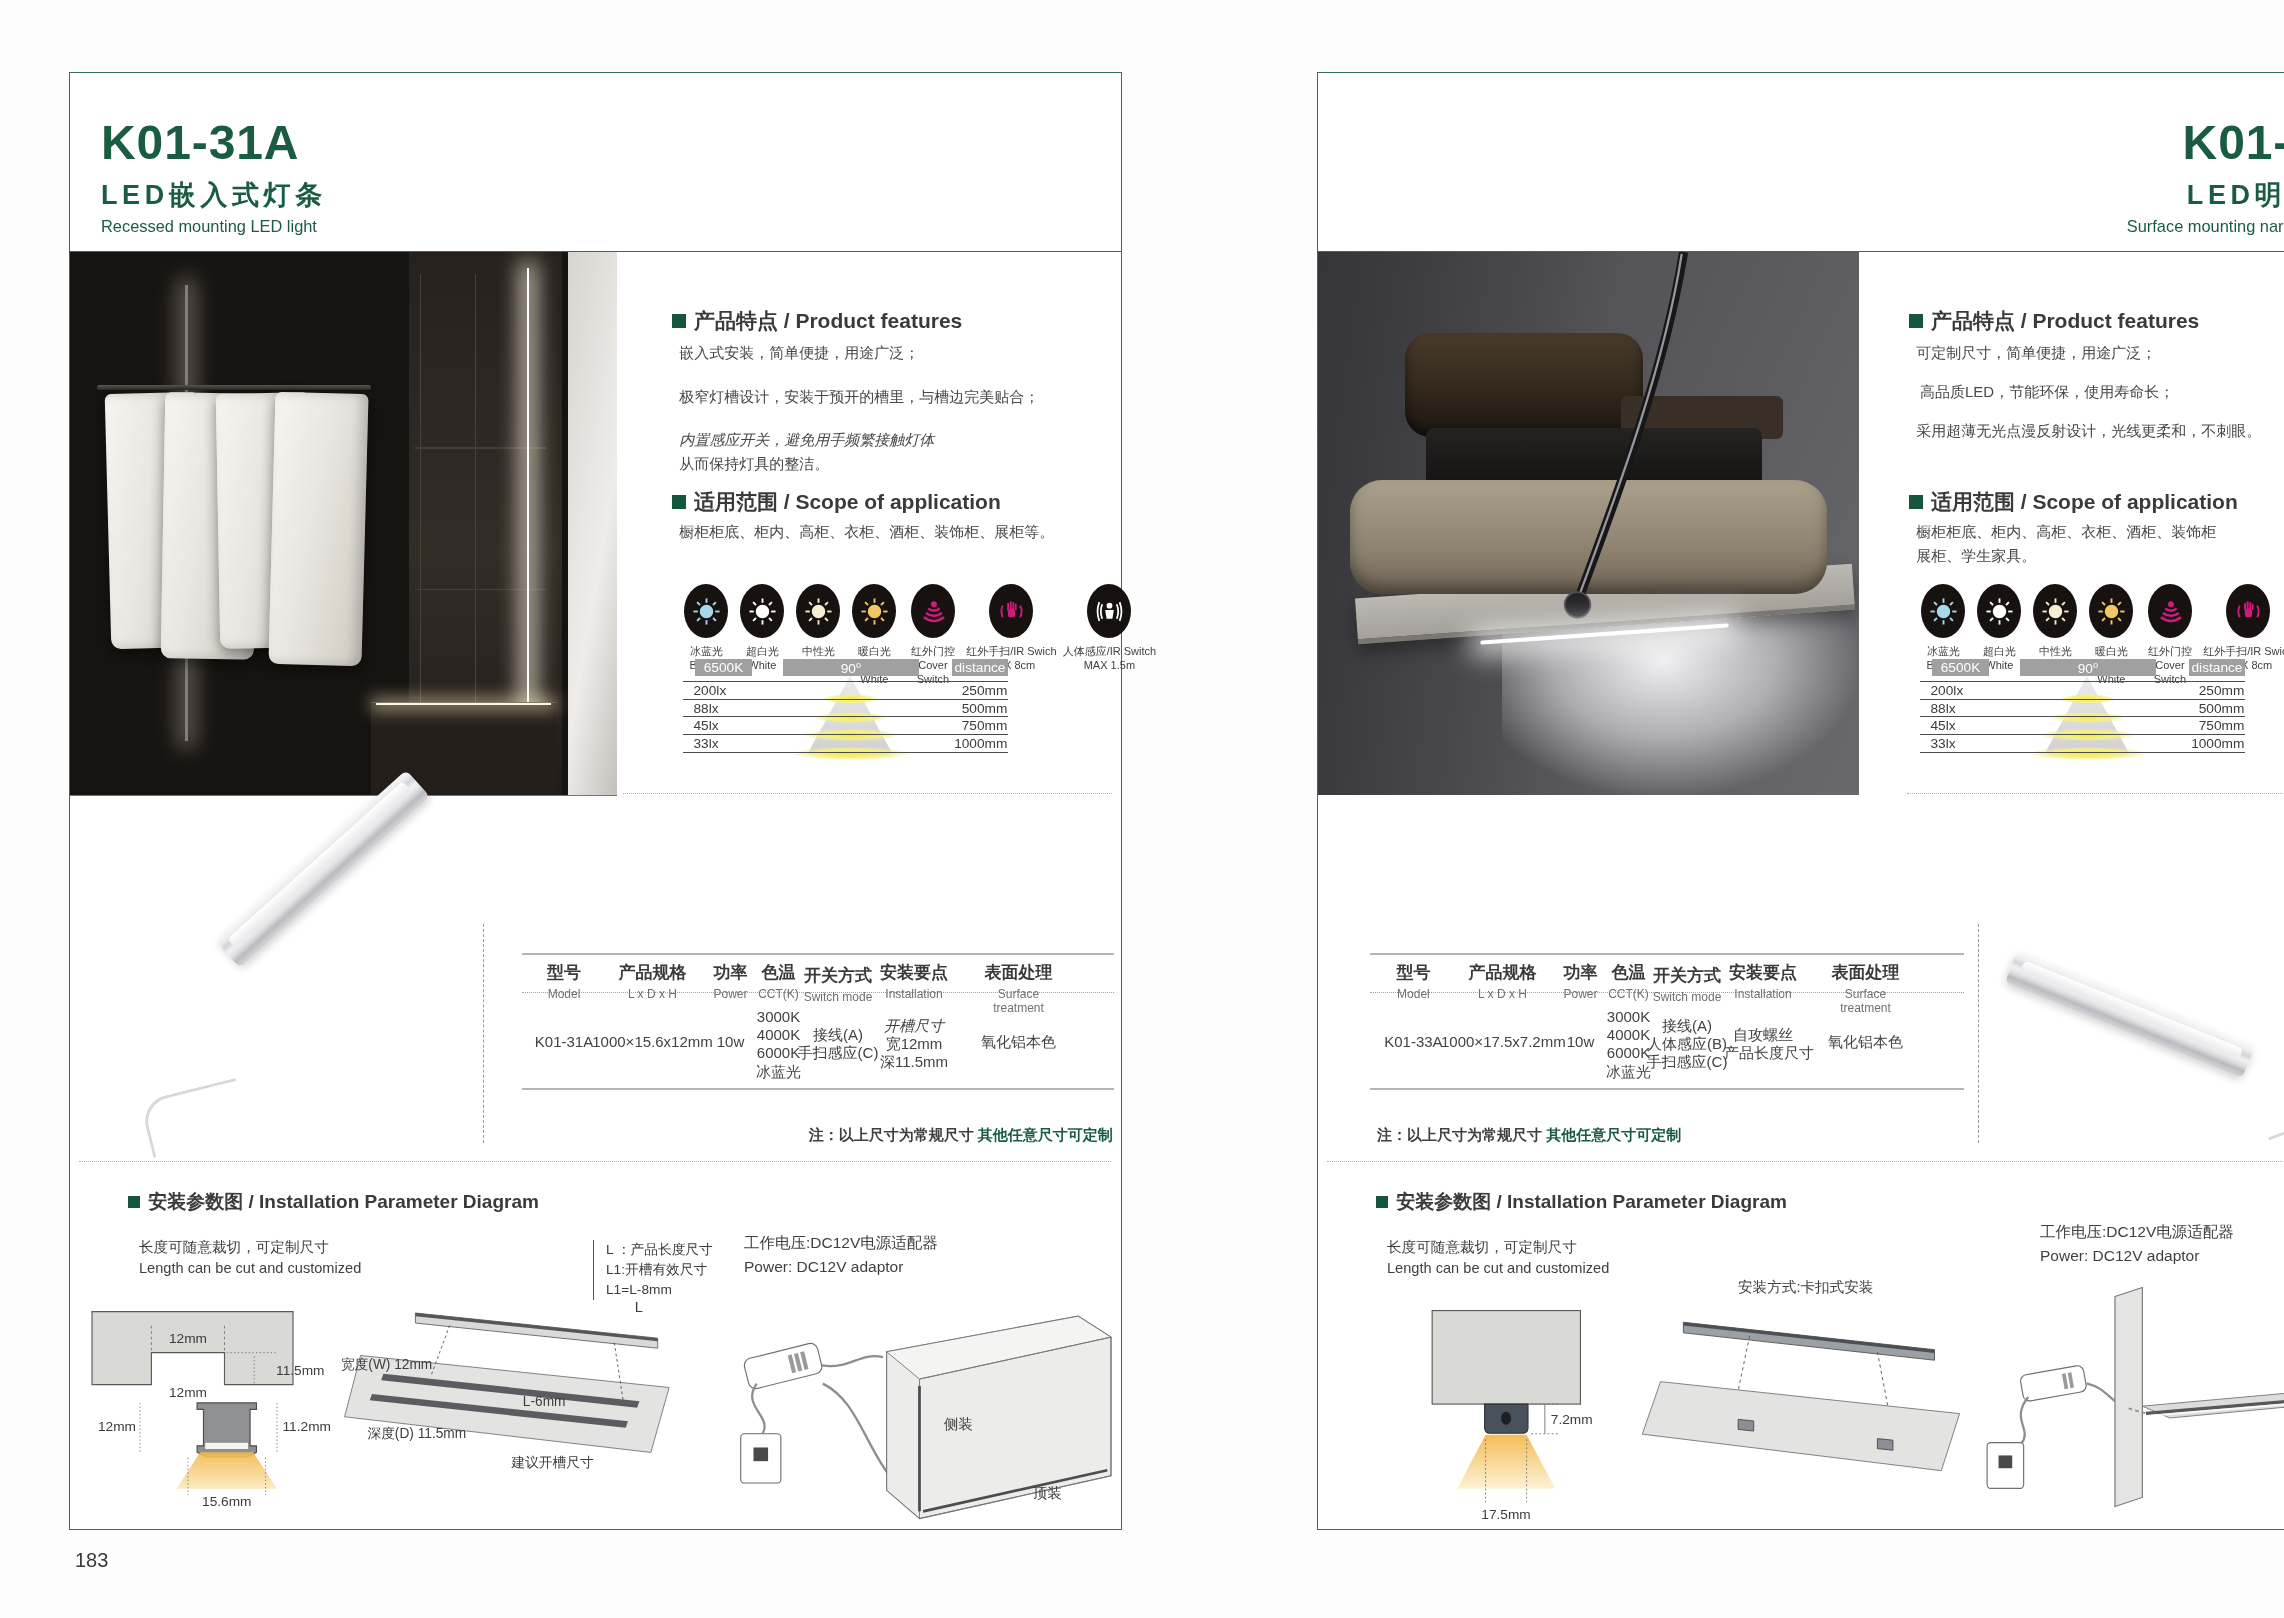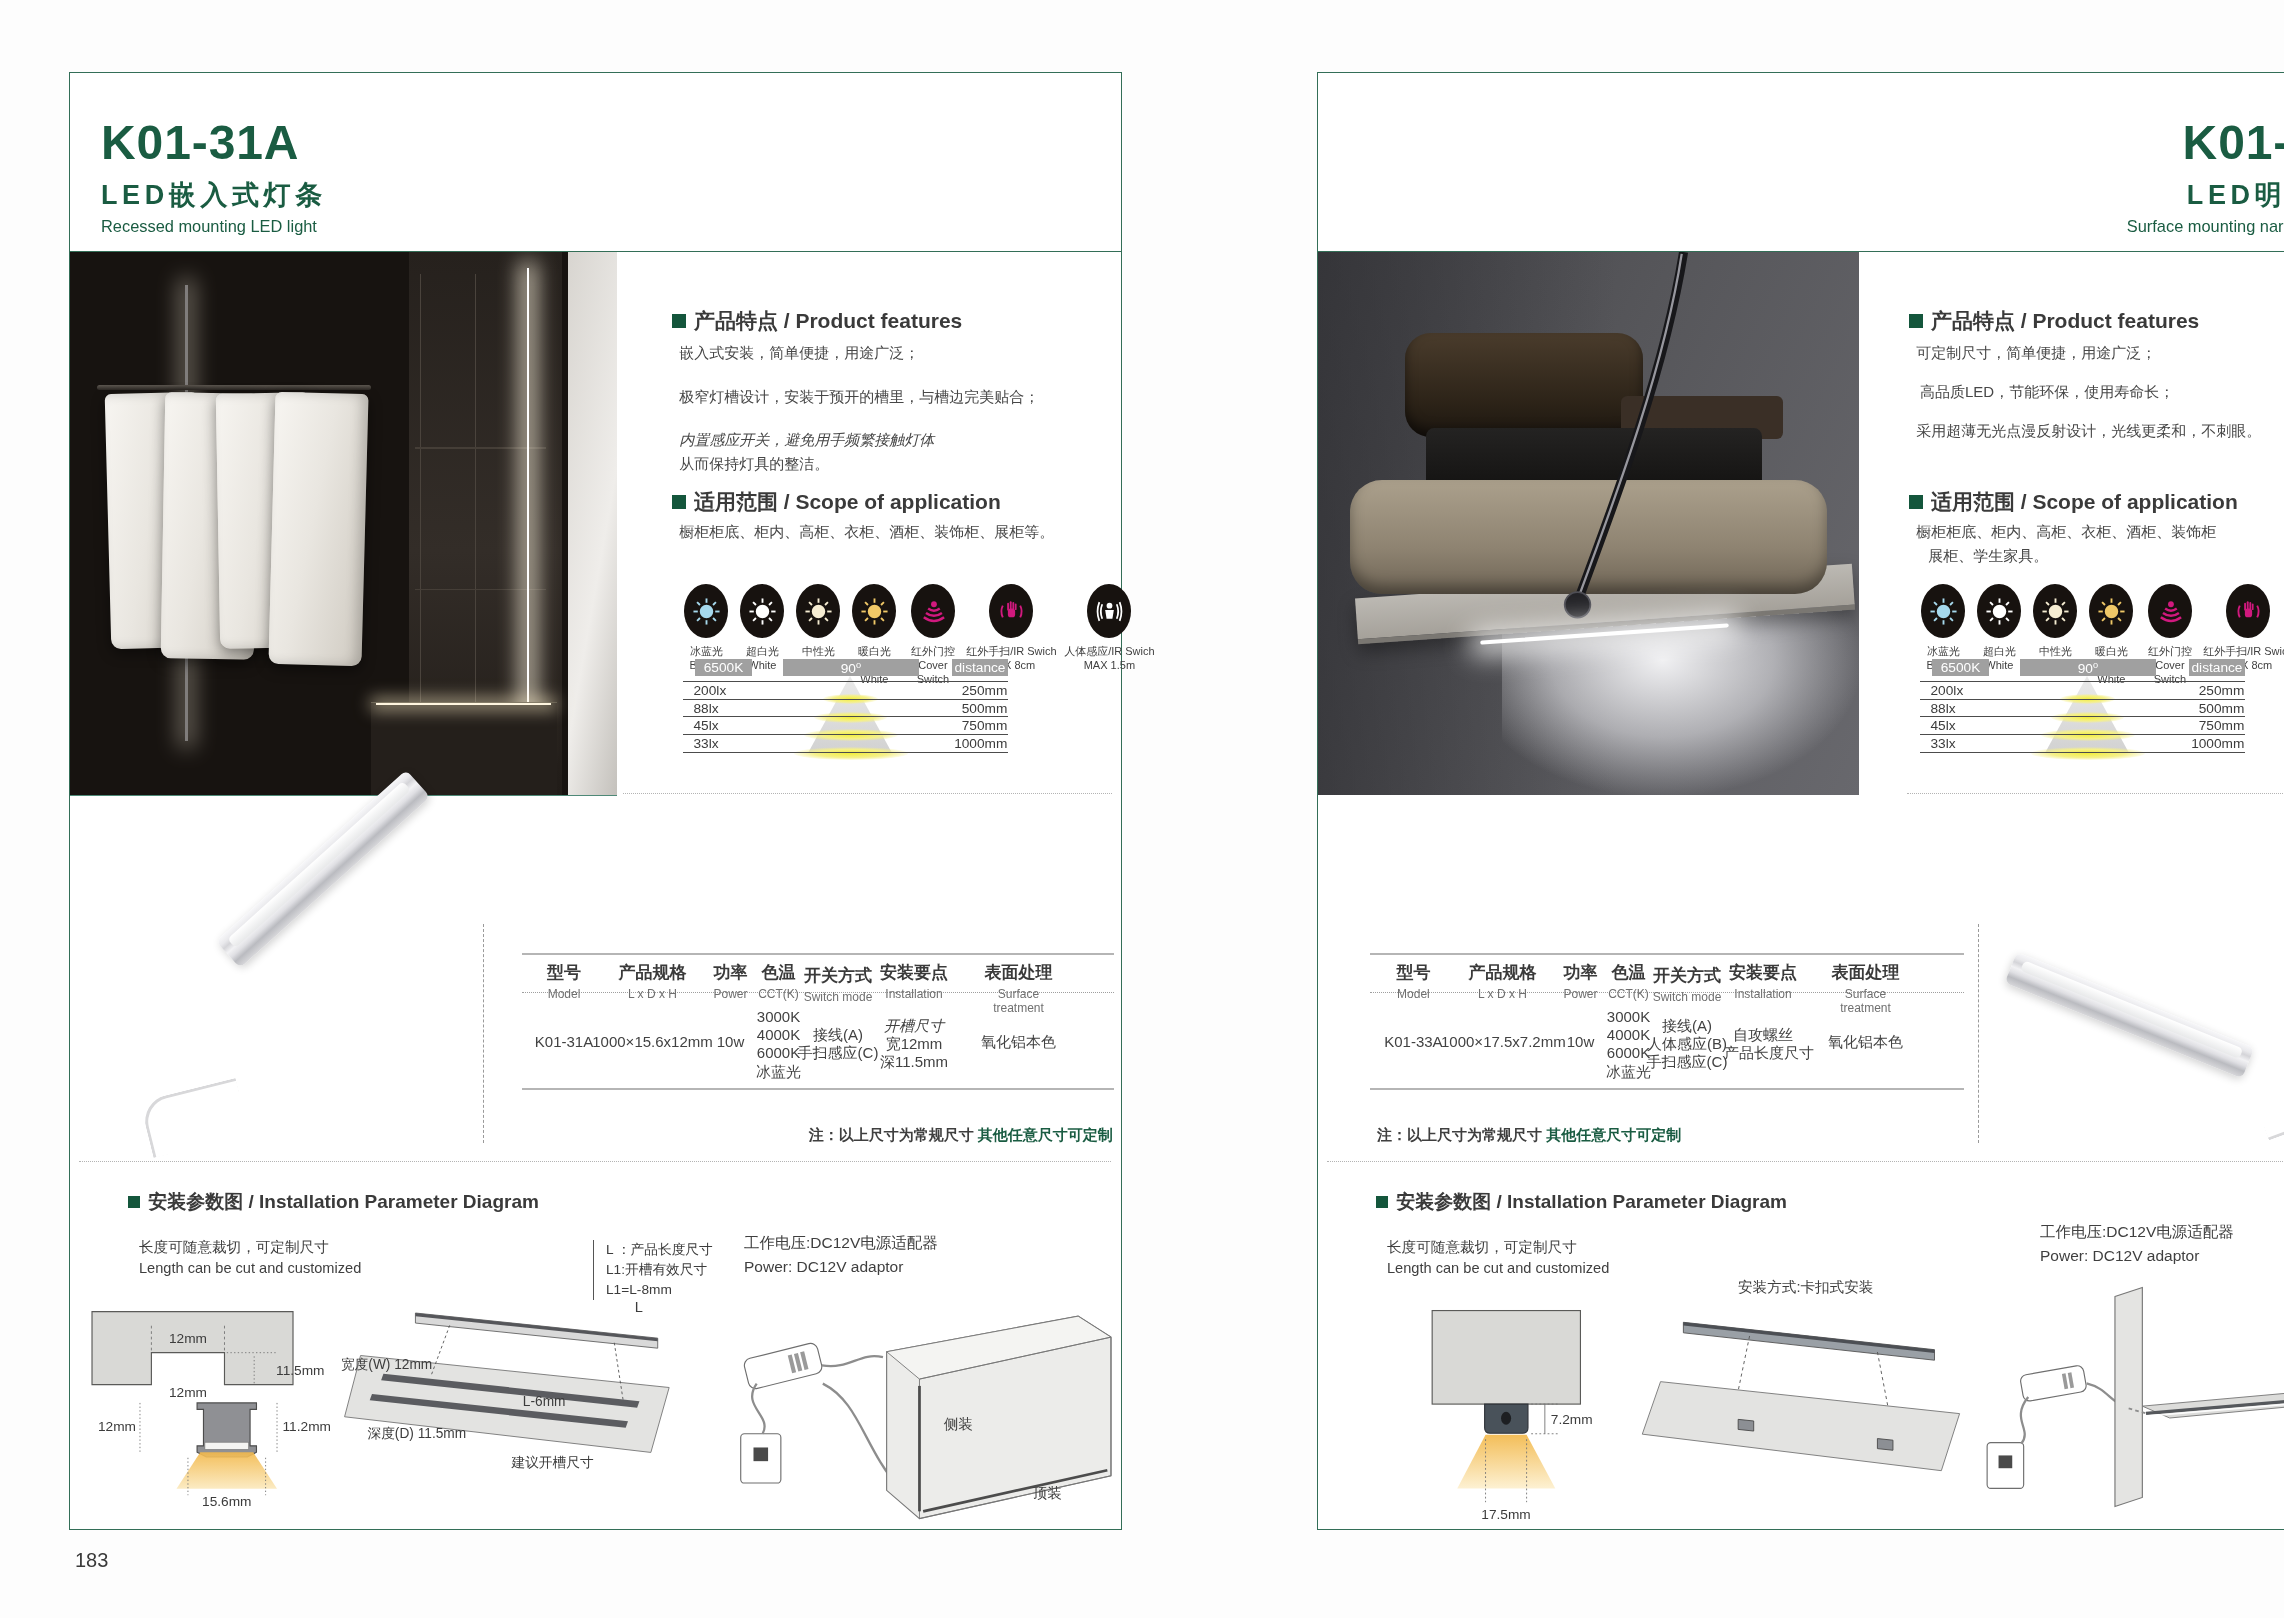--- a/index.html
+++ b/index.html
@@ -240,21 +240,21 @@
               </g>
               <g stroke="#ffffff" stroke-width="2.4" fill="none">
                 <path d="M10,10 Q6,20 10,30"></path>
                 <path d="M6,7 Q1,20 6,33"></path>
                 <path d="M30,10 Q34,20 30,30"></path>
                 <path d="M34,7 Q39,20 34,33"></path>
               </g>
             </svg>
         </div>
         <div class="icon-lab">
-            <div>人体感应/IR Swich</div>
+            <div>人体感应/IR Switch</div>
             <div>MAX 1.5m</div>
           </div>
       </div>
     </div>
 
     <div class="badge" style="left:23px;width:57px;">6500K</div>
     <div class="badge" style="left:111px;width:136px;">90⁰</div>
     <div class="badge" style="left:280px;width:56px;">distance</div>
     <div class="cone" style="left:128px;top:603px;width:100px;height:77px;"></div>
     <div class="pool" style="left:151px;top:621px;width:55px;height:10px;"></div>
@@ -458,21 +458,21 @@
     </div>
     <div class="feat" style="left:7.3px;top:271px;">可定制尺寸，简单便捷，用途广泛；</div>
     <div class="feat" style="left:11px;top:310px;text-align:center;">高品质LED，节能环保，使用寿命长；</div>
     <div class="feat" style="left:7.3px;top:349px;">采用超薄无光点漫反射设计，光线更柔和，不刺眼。</div>
 
     <div class="sec-head" style="left:0;top:415px;">
       <span class="sq"></span>
       <span>适用范围 / Scope of application</span>
     </div>
     <div class="feat" style="left:7.3px;top:450px;">橱柜柜底、柜内、高柜、衣柜、酒柜、装饰柜</div>
-    <div class="feat" style="left:7.3px;top:474px;margin-left:12px;">展柜、学生家具。</div>
+    <div class="feat" style="left:7.3px;top:474px;">展柜、学生家具。</div>
 
     <div class="icons">
       <div class="icon-slot" style="width:56px;">
         <div class="icon-oval">
           <svg width="29" height="29" viewBox="0 0 40 40">
               <g stroke="#a6d9ed" stroke-width="2.6" fill="#a6d9ed">
                 <circle cx="20" cy="20" r="8"></circle>
                 <line x1="20" y1="2" x2="20" y2="8"></line>
                 <line x1="20" y1="32" x2="20" y2="38"></line>
                 <line x1="2" y1="20" x2="8" y2="20"></line>

